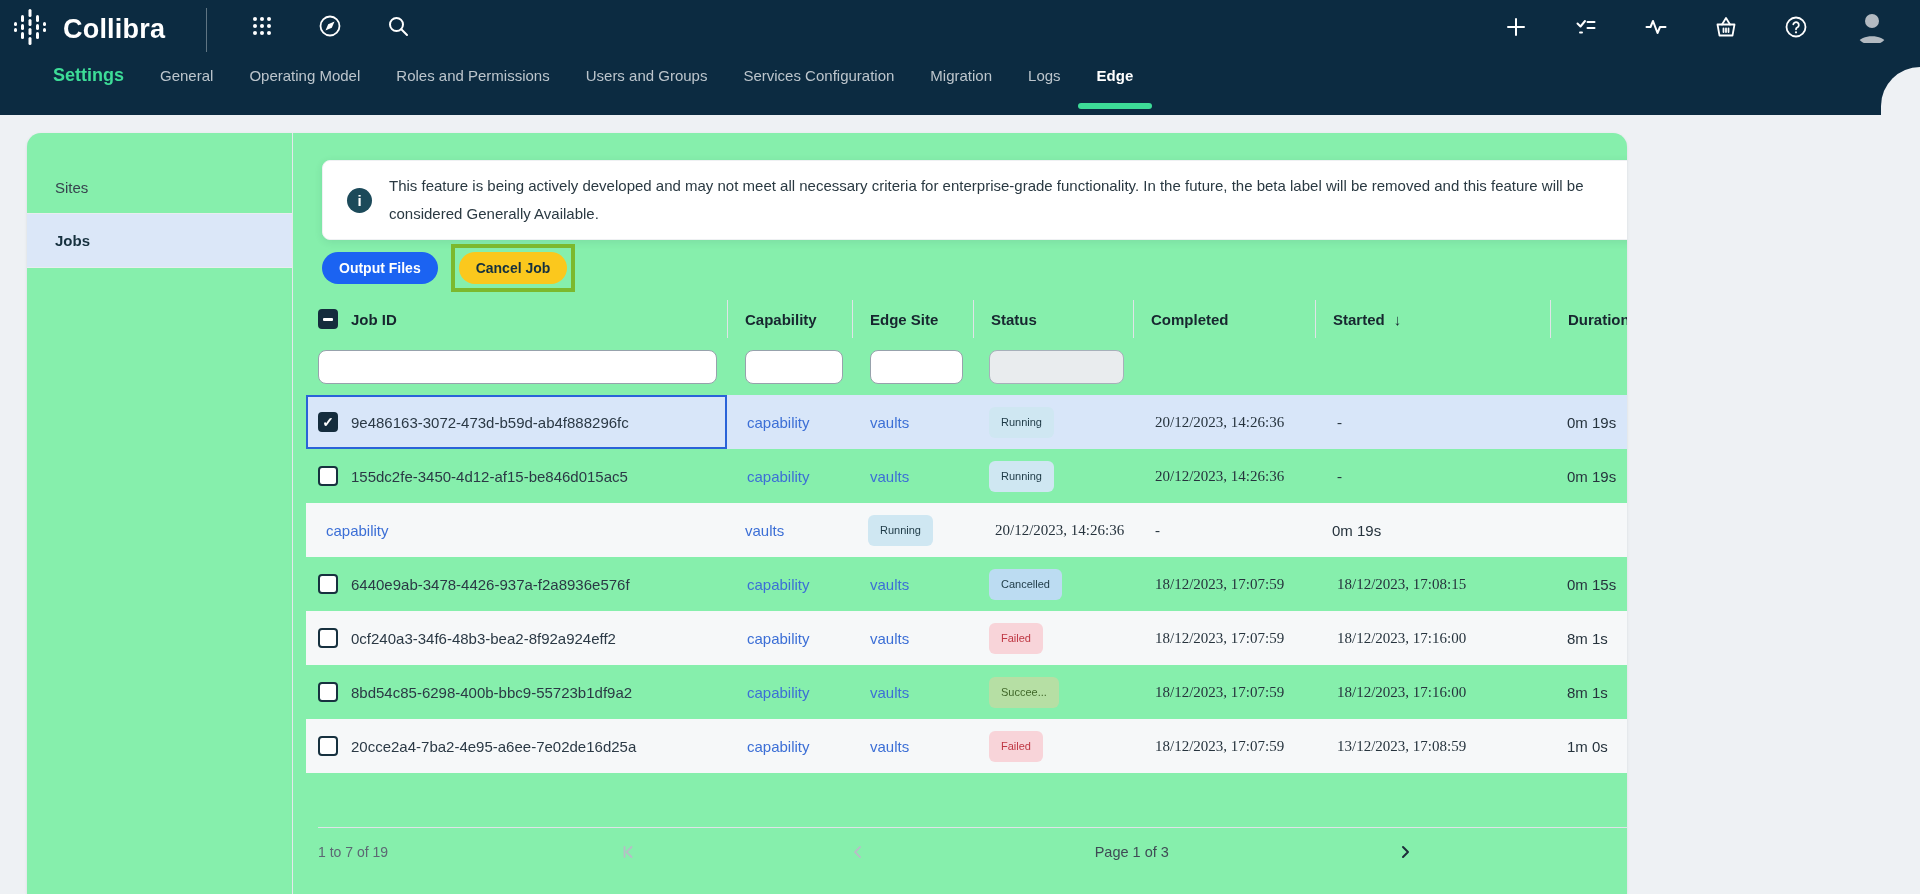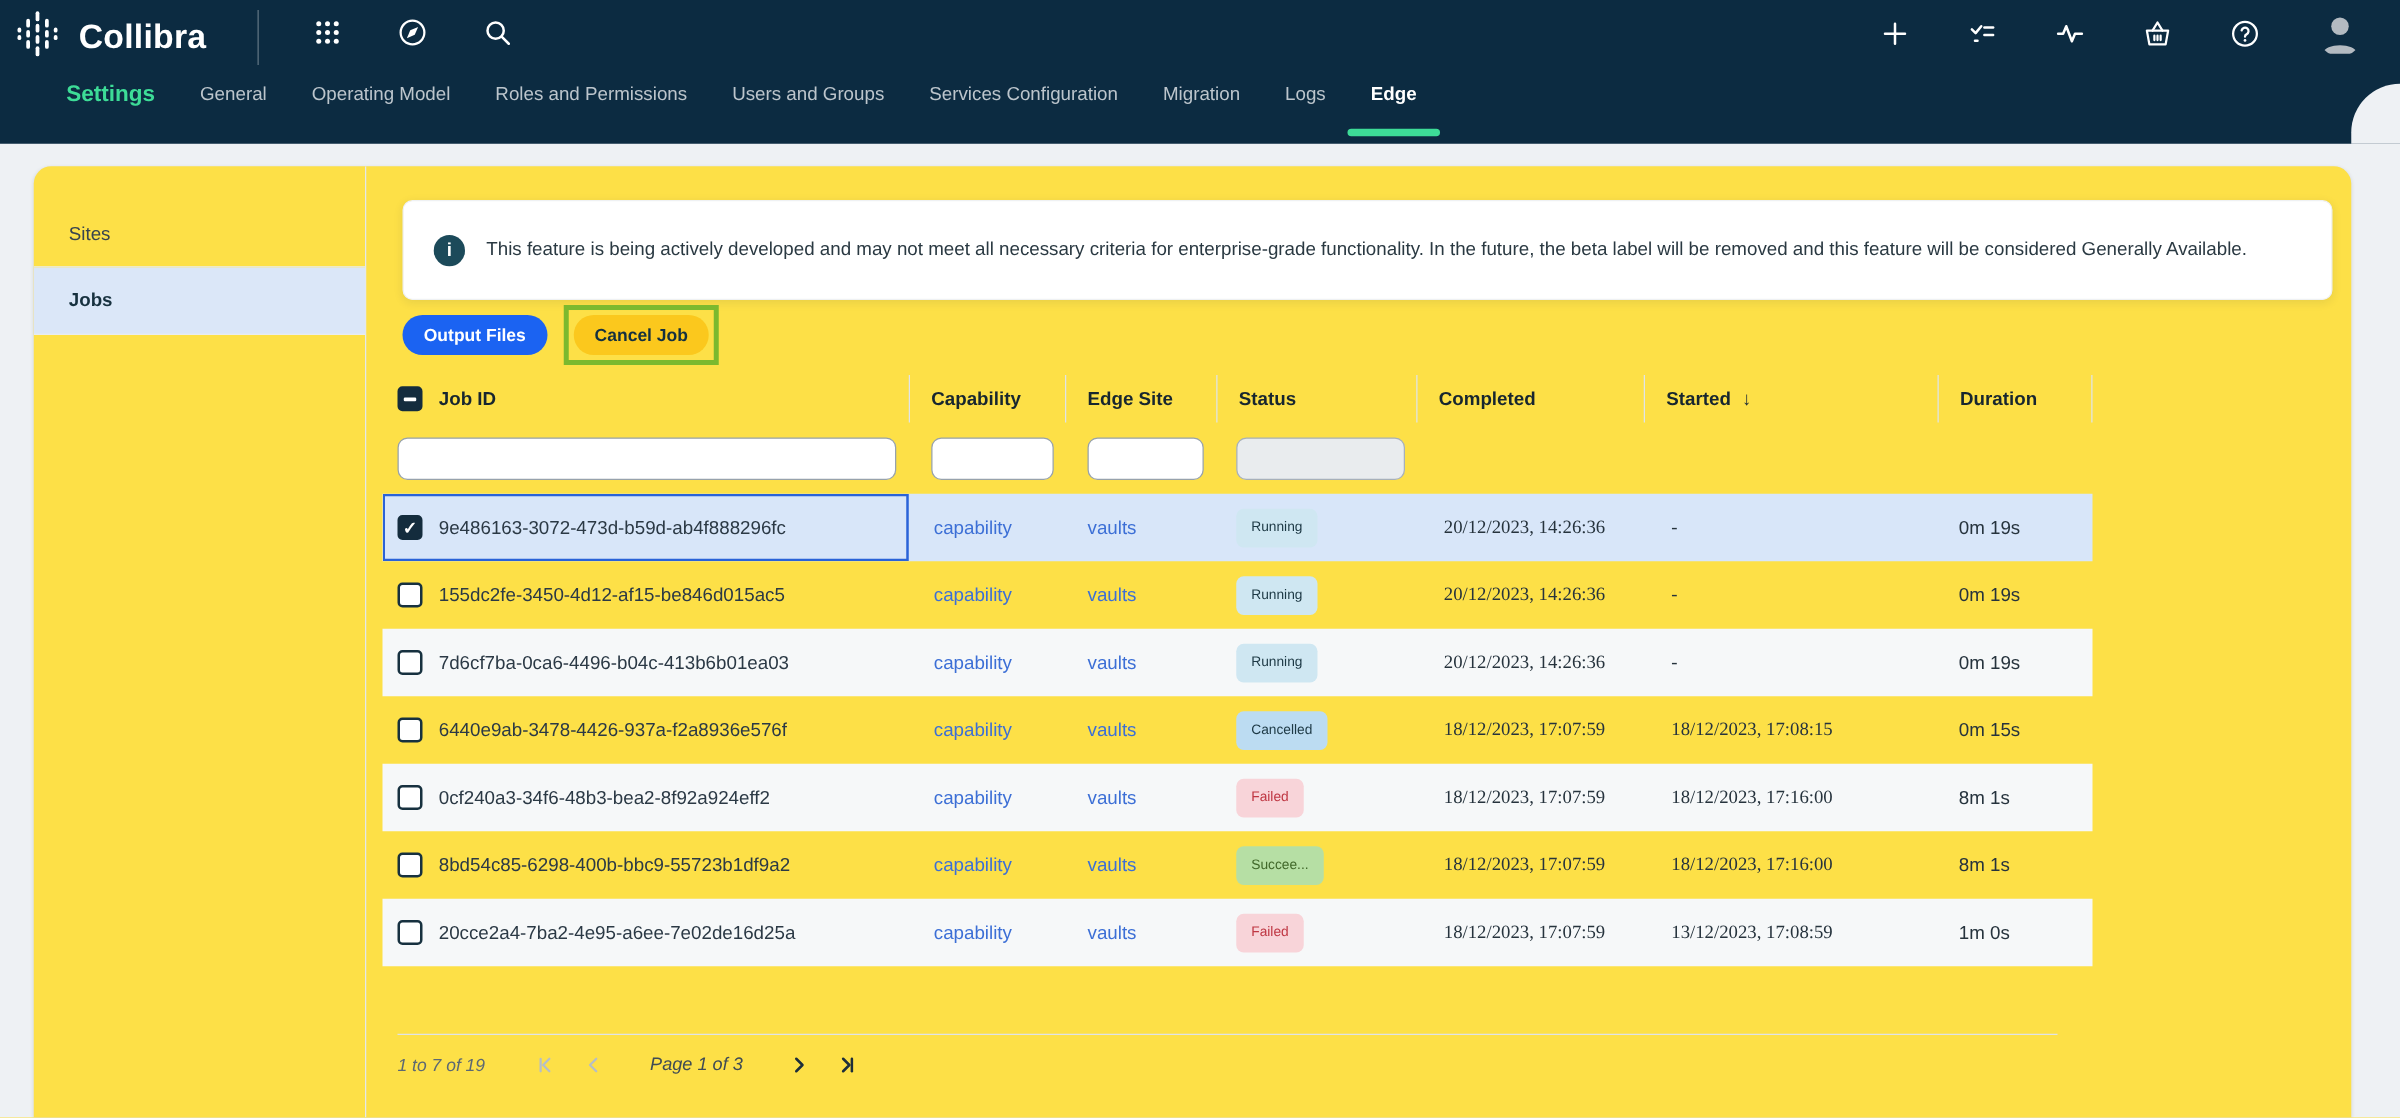--- a/index.html
+++ b/index.html
@@ -21,21 +21,21 @@
   .tb-icon svg{width:24px;height:24px;display:block;}
   .avatar{width:36px;height:36px;border-radius:50%;overflow:hidden;display:flex;align-items:flex-end;justify-content:center;}
   .navrow{position:absolute;left:29px;top:55px;height:40px;display:flex;align-items:center;gap:36px;}
   .settings-label{color:var(--green);font-size:18px;font-weight:700;margin-left:24px;}
   .tab{color:#bcc5cc;font-size:15px;cursor:pointer;white-space:nowrap;}
   .tab--active{color:#fff;font-weight:700;position:relative;padding:0 19px;margin:0 -19px;}
   .tab--active::after{content:"";position:absolute;left:0;right:0;bottom:-25px;height:6px;border-radius:3px;background:var(--green);}
   .corner-curve{position:absolute;top:67px;right:0;width:39px;height:48px;background:var(--bodybg);border-top-left-radius:40px;}
 
   
-  .sheet{position:absolute;left:27px;top:133px;width:1854px;height:761px;background:#fde047;
+  .sheet{position:absolute;left:27px;top:133px;width:1600px;height:761px;background:#86efac;
          border-radius:14px 14px 0 0;box-shadow:0 1px 3px rgba(16,36,50,.10);display:flex;overflow:hidden;}
   .sidebar{width:266px;border-right:1px solid #e4e8ec;padding-top:29px;flex:none;}
   .side-item{height:52px;display:flex;align-items:center;padding-left:28px;font-size:15px;color:#37434e;
              border-bottom:1px solid #e9edf0;cursor:pointer;}
   .side-item--active{background:#dbe7f8;color:#17313f;font-weight:600;height:54px;}
   .main{flex:1;position:relative;}
 
   
   .banner{margin:27px 15px 0 29px;height:80px;border-radius:8px;border:1px solid #eff1f3;
           box-shadow:0 2px 8px rgba(23,49,63,.09);display:flex;align-items:center;gap:17px;
@@ -85,21 +85,21 @@
   .cb--checked::after{content:"\2713";color:#fff;font-size:14px;font-weight:700;line-height:1;}
   .cb--ind::after{content:"";width:10px;height:3px;border-radius:1px;background:#fff;}
   .badge{display:inline-flex;align-items:center;height:31px;padding:0 12px;border-radius:6px;font-size:11px;}
   .badge--running{background:#cfe7f2;color:#1d3945;}
   .badge--cancelled{background:#bcdcf2;color:#1d3945;}
   .badge--failed{background:#f8d4d9;color:#bf3743;}
   .badge--succeeded{background:#b6dfa4;color:#41682a;}
 
   
   .footer{margin:54px 28px 0 12px;border-top:1px solid #dfe3e8;}
-  .pagerow{height:48px;display:flex;align-items:center;justify-content:flex-start;font-style:italic;}
+  .pagerow{height:48px;display:flex;align-items:center;justify-content:space-between;}
   .range-label{font-size:14px;color:#5c6873;margin-right:38px;}
   .pgbtn{width:22px;height:22px;display:flex;align-items:center;justify-content:center;cursor:pointer;}
   .pgbtn svg{width:20px;height:20px;display:block;}
   .pgbtn--disabled{color:#b6bec6;cursor:default;}
   .pgbtn--enabled{color:#1d2e3a;}
   .pgbtn + .pgbtn{margin-left:16px;}
   .page-label{font-size:14.5px;color:#3f4b55;margin:0 34px;}
 </style>
 </head>
 <body>
@@ -305,24 +305,20 @@
       <a class="link">vaults</a>
     </div>
     <div style="padding-left:16px;">
       <span class="badge badge--running">Running</span>
     </div>
     <div class="cell cell--date"><span>20/12/2023, 14:26:36</span></div>
     <div class="cell cell--date"><span>-</span></div>
     <div class="cell cell--dur"><span>0m 19s</span></div>
   </div>
           <div class="tgrid trow">
-    <div class="cell1">
-      <span class="cb"></span>
-      <span class="jobid">7d6cf7ba-0ca6-4496-b04c-413b6b01ea03</span>
-    </div>
     <div class="cell cell--cap">
       <a class="link">capability</a>
     </div>
     <div class="cell">
       <a class="link">vaults</a>
     </div>
     <div style="padding-left:16px;">
       <span class="badge badge--running">Running</span>
     </div>
     <div class="cell cell--date"><span>20/12/2023, 14:26:36</span></div>

